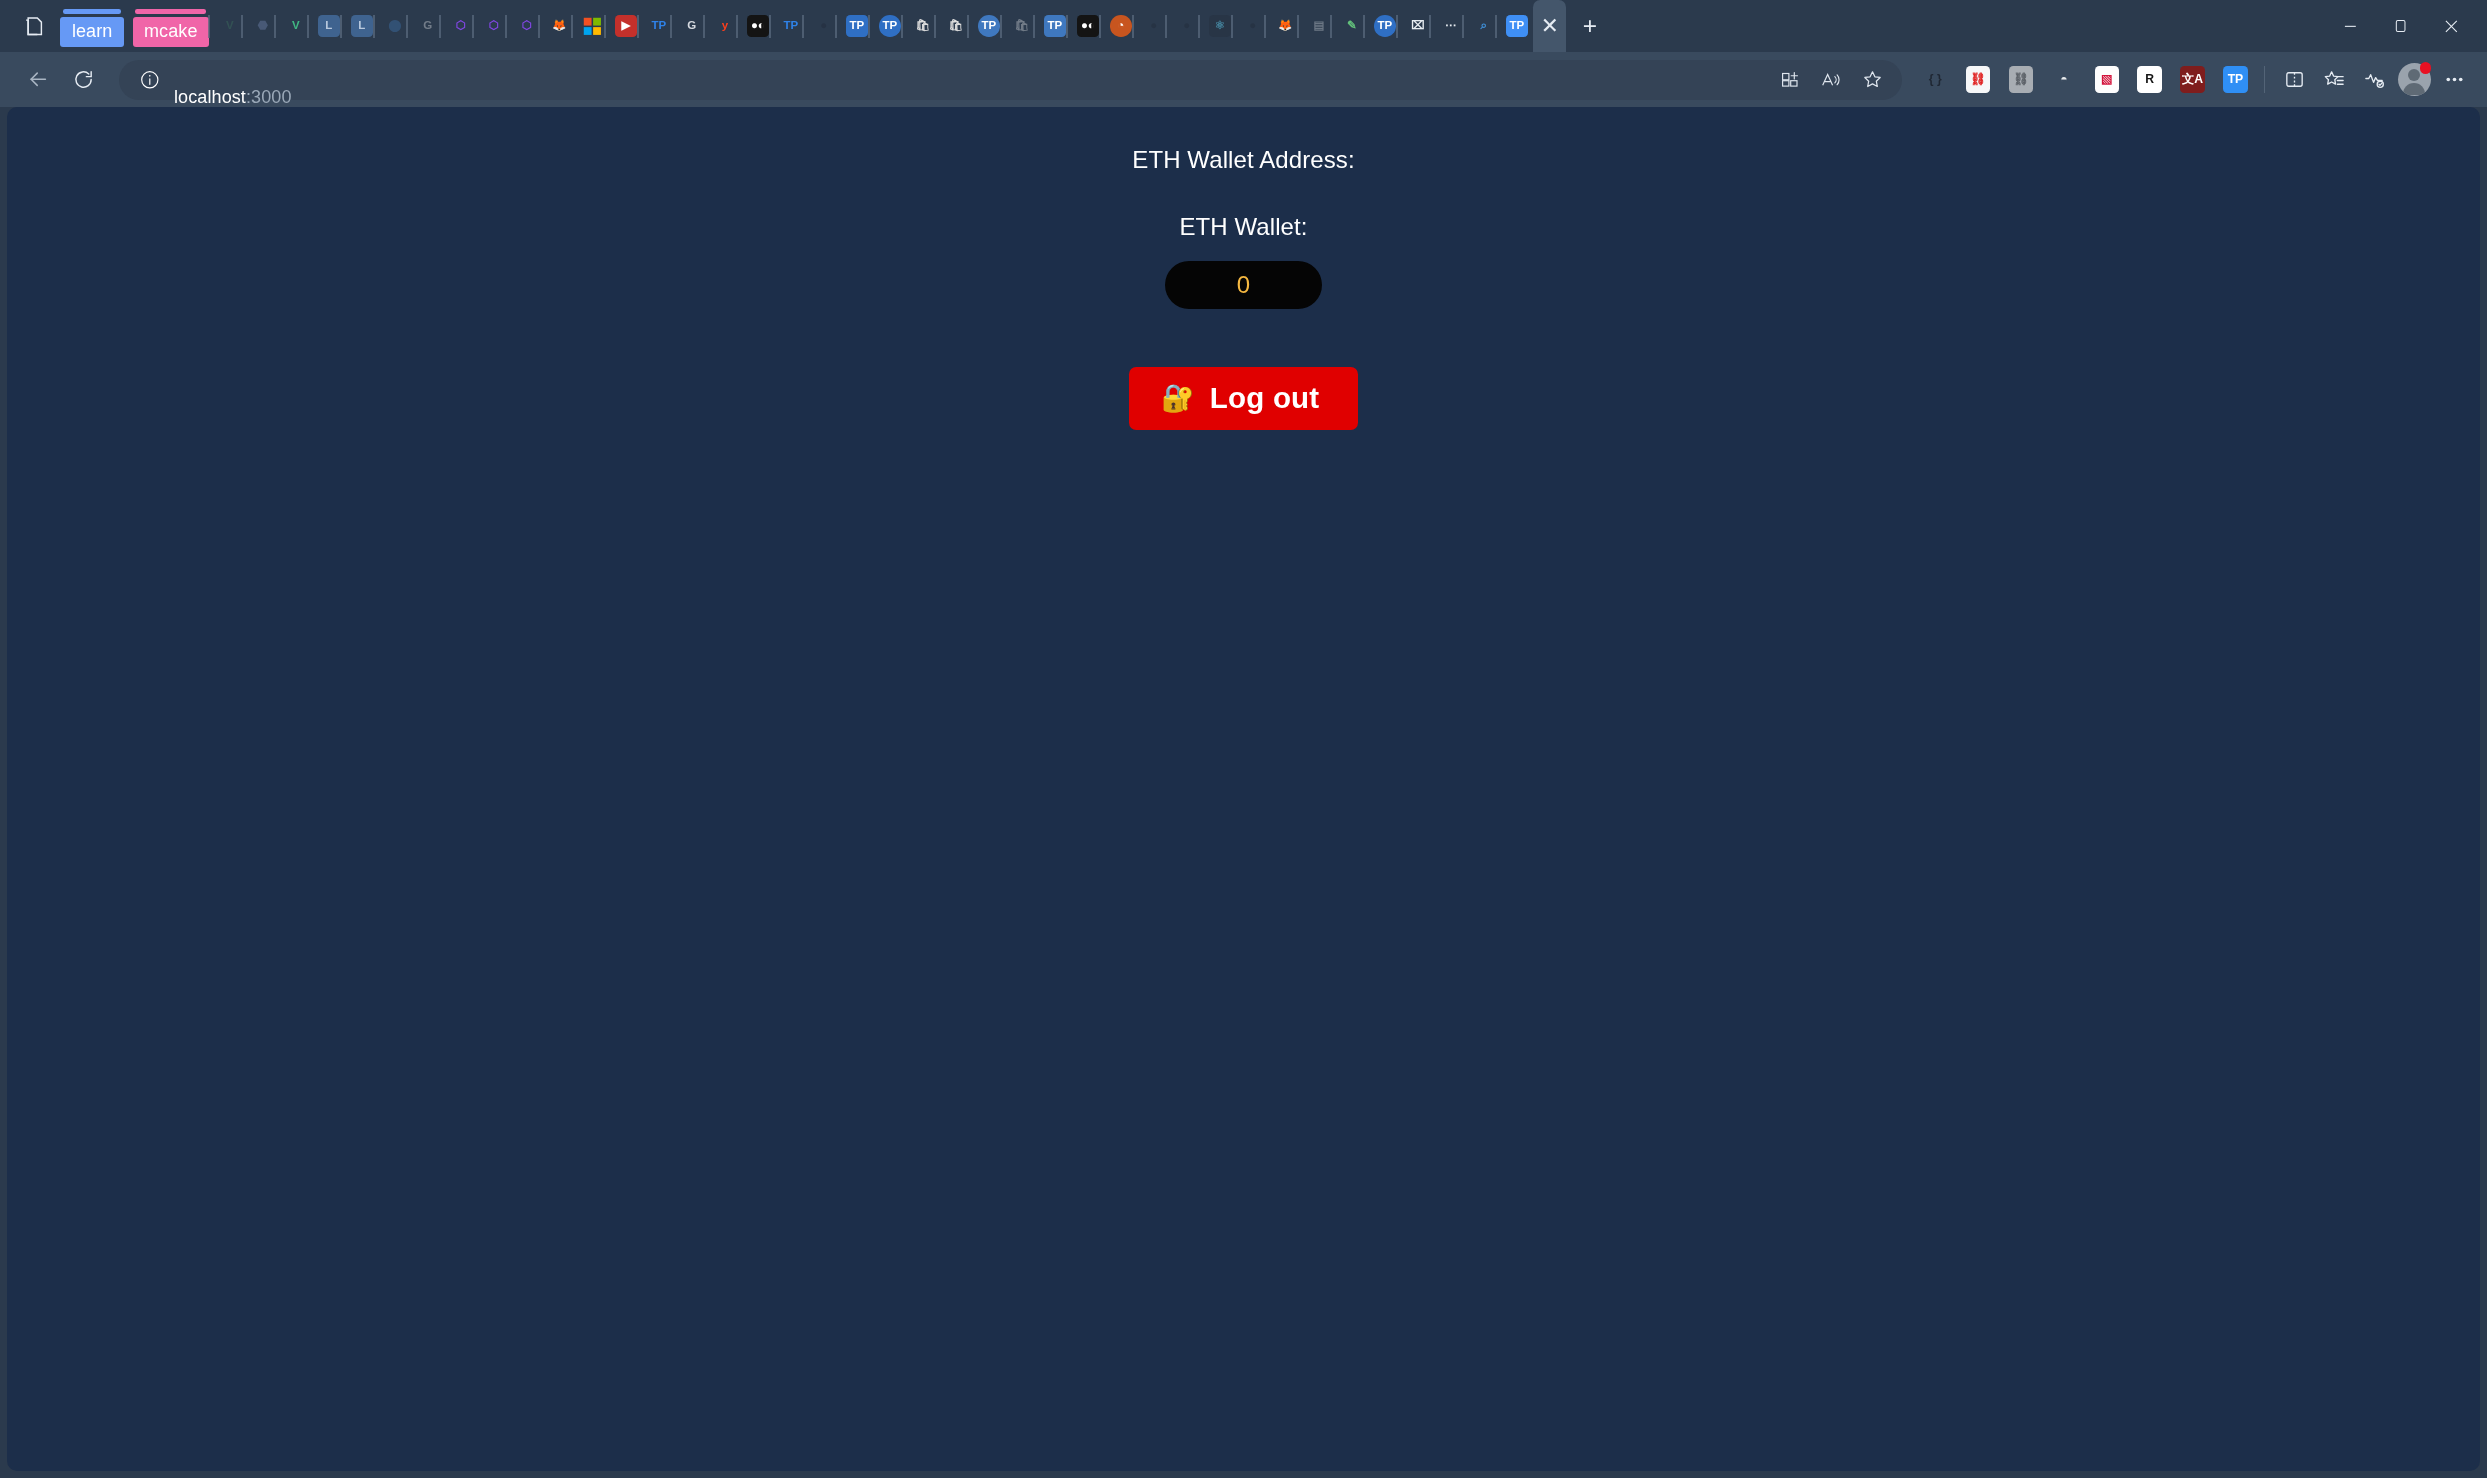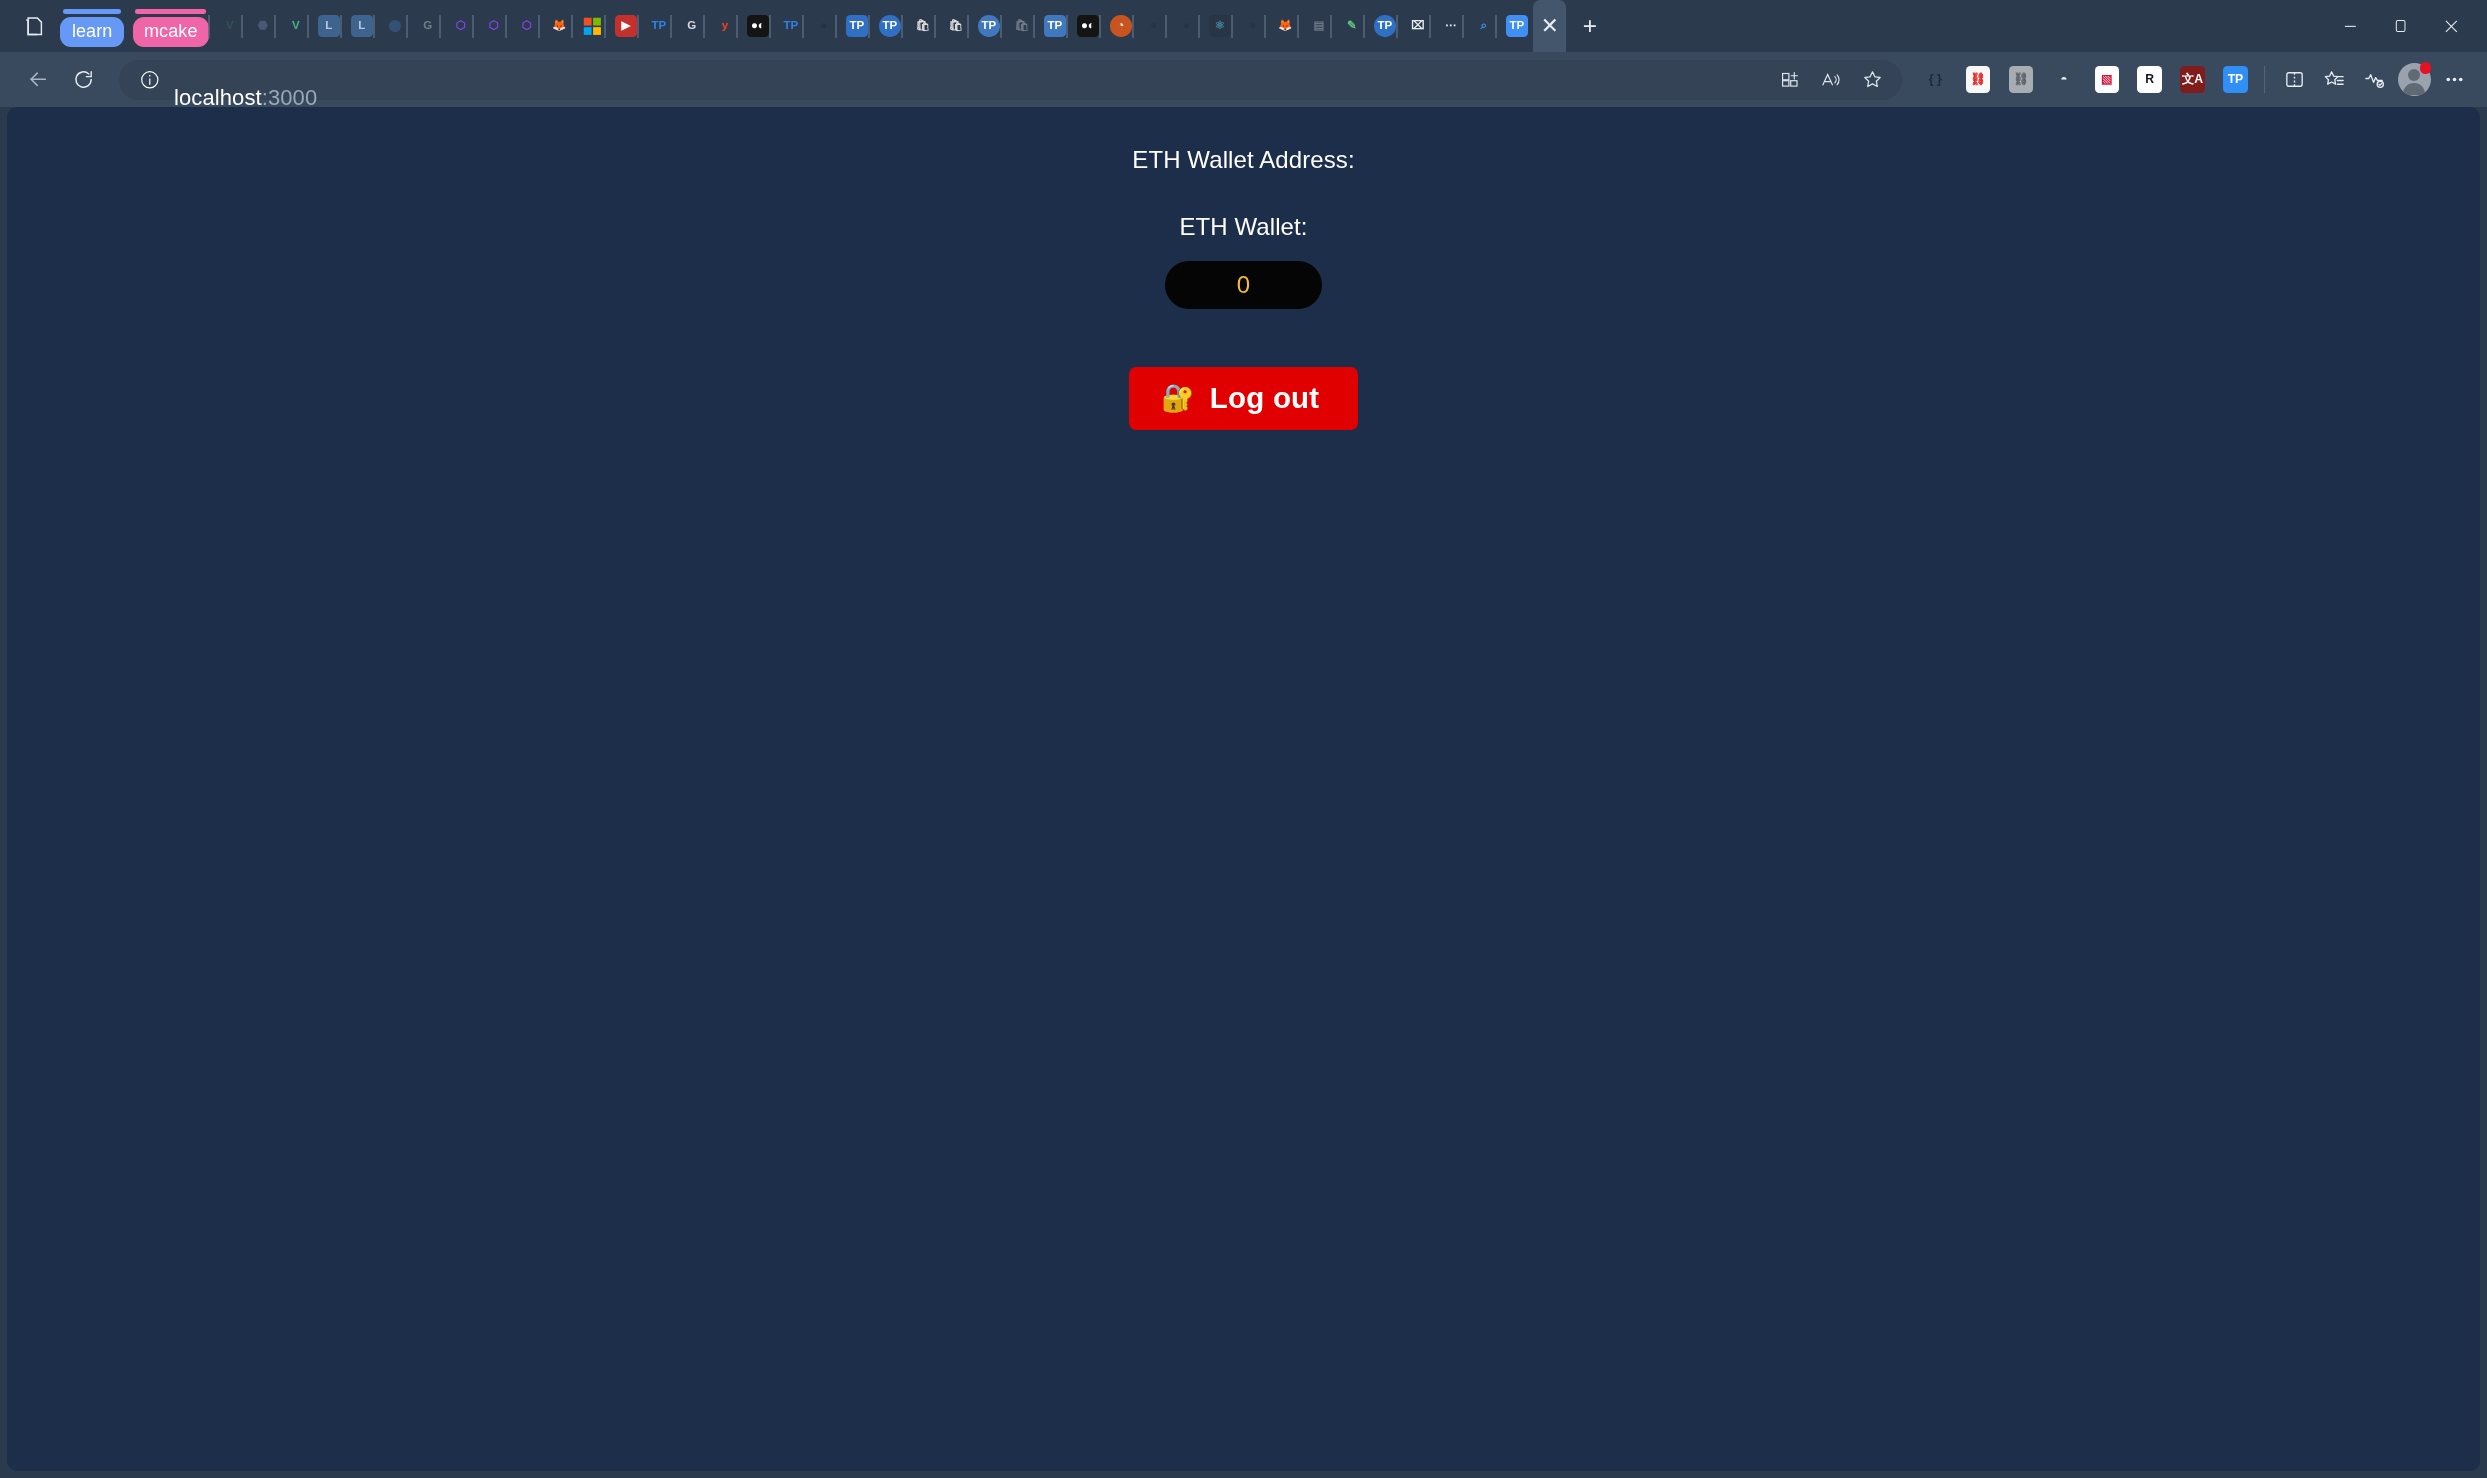--- a/index.html
+++ b/index.html
@@ -65,21 +65,21 @@
     margin: 0 4.3px;
     position: relative;
     padding-top: 4.3px;
   }
   .tabgroup .grp-line {
     height: 4.3px;
     border-radius: 2.2px;
     margin: 0 2.9px 3.6px 2.9px;
   }
   .tabgroup .grp-pill {
-    border-radius: 11px;
+    border-radius: 3px;
     padding: 5px 11.5px 6.5px 11.5px;
     color: #ffffff;
     font-size: 18px;
     line-height: 1;
     letter-spacing: 0.1px;
     white-space: nowrap;
   }
 
   
   .ftab {
@@ -167,21 +167,21 @@
   }
   .omni-info {
     width: 29px; height: 29px;
     flex: none;
     display: flex; align-items: center; justify-content: center;
     margin-right: 10px;
   }
   .omni-url {
     flex: 1;
     color: #ffffff;
-    font-size: 22px;
+    font-size: 18px;
     white-space: nowrap;
     overflow: hidden;
     letter-spacing: 0.1px;
     margin-top: 36px;
   }
   .omni-url .dim { color: #9aa8b8; }
   .omni-actions { display: flex; align-items: center; gap: 1.4px; flex: none; }
 
   .ext-row { display: flex; align-items: center; gap: 2.9px; flex: none; padding-left: 5.8px;}
   .ext {

